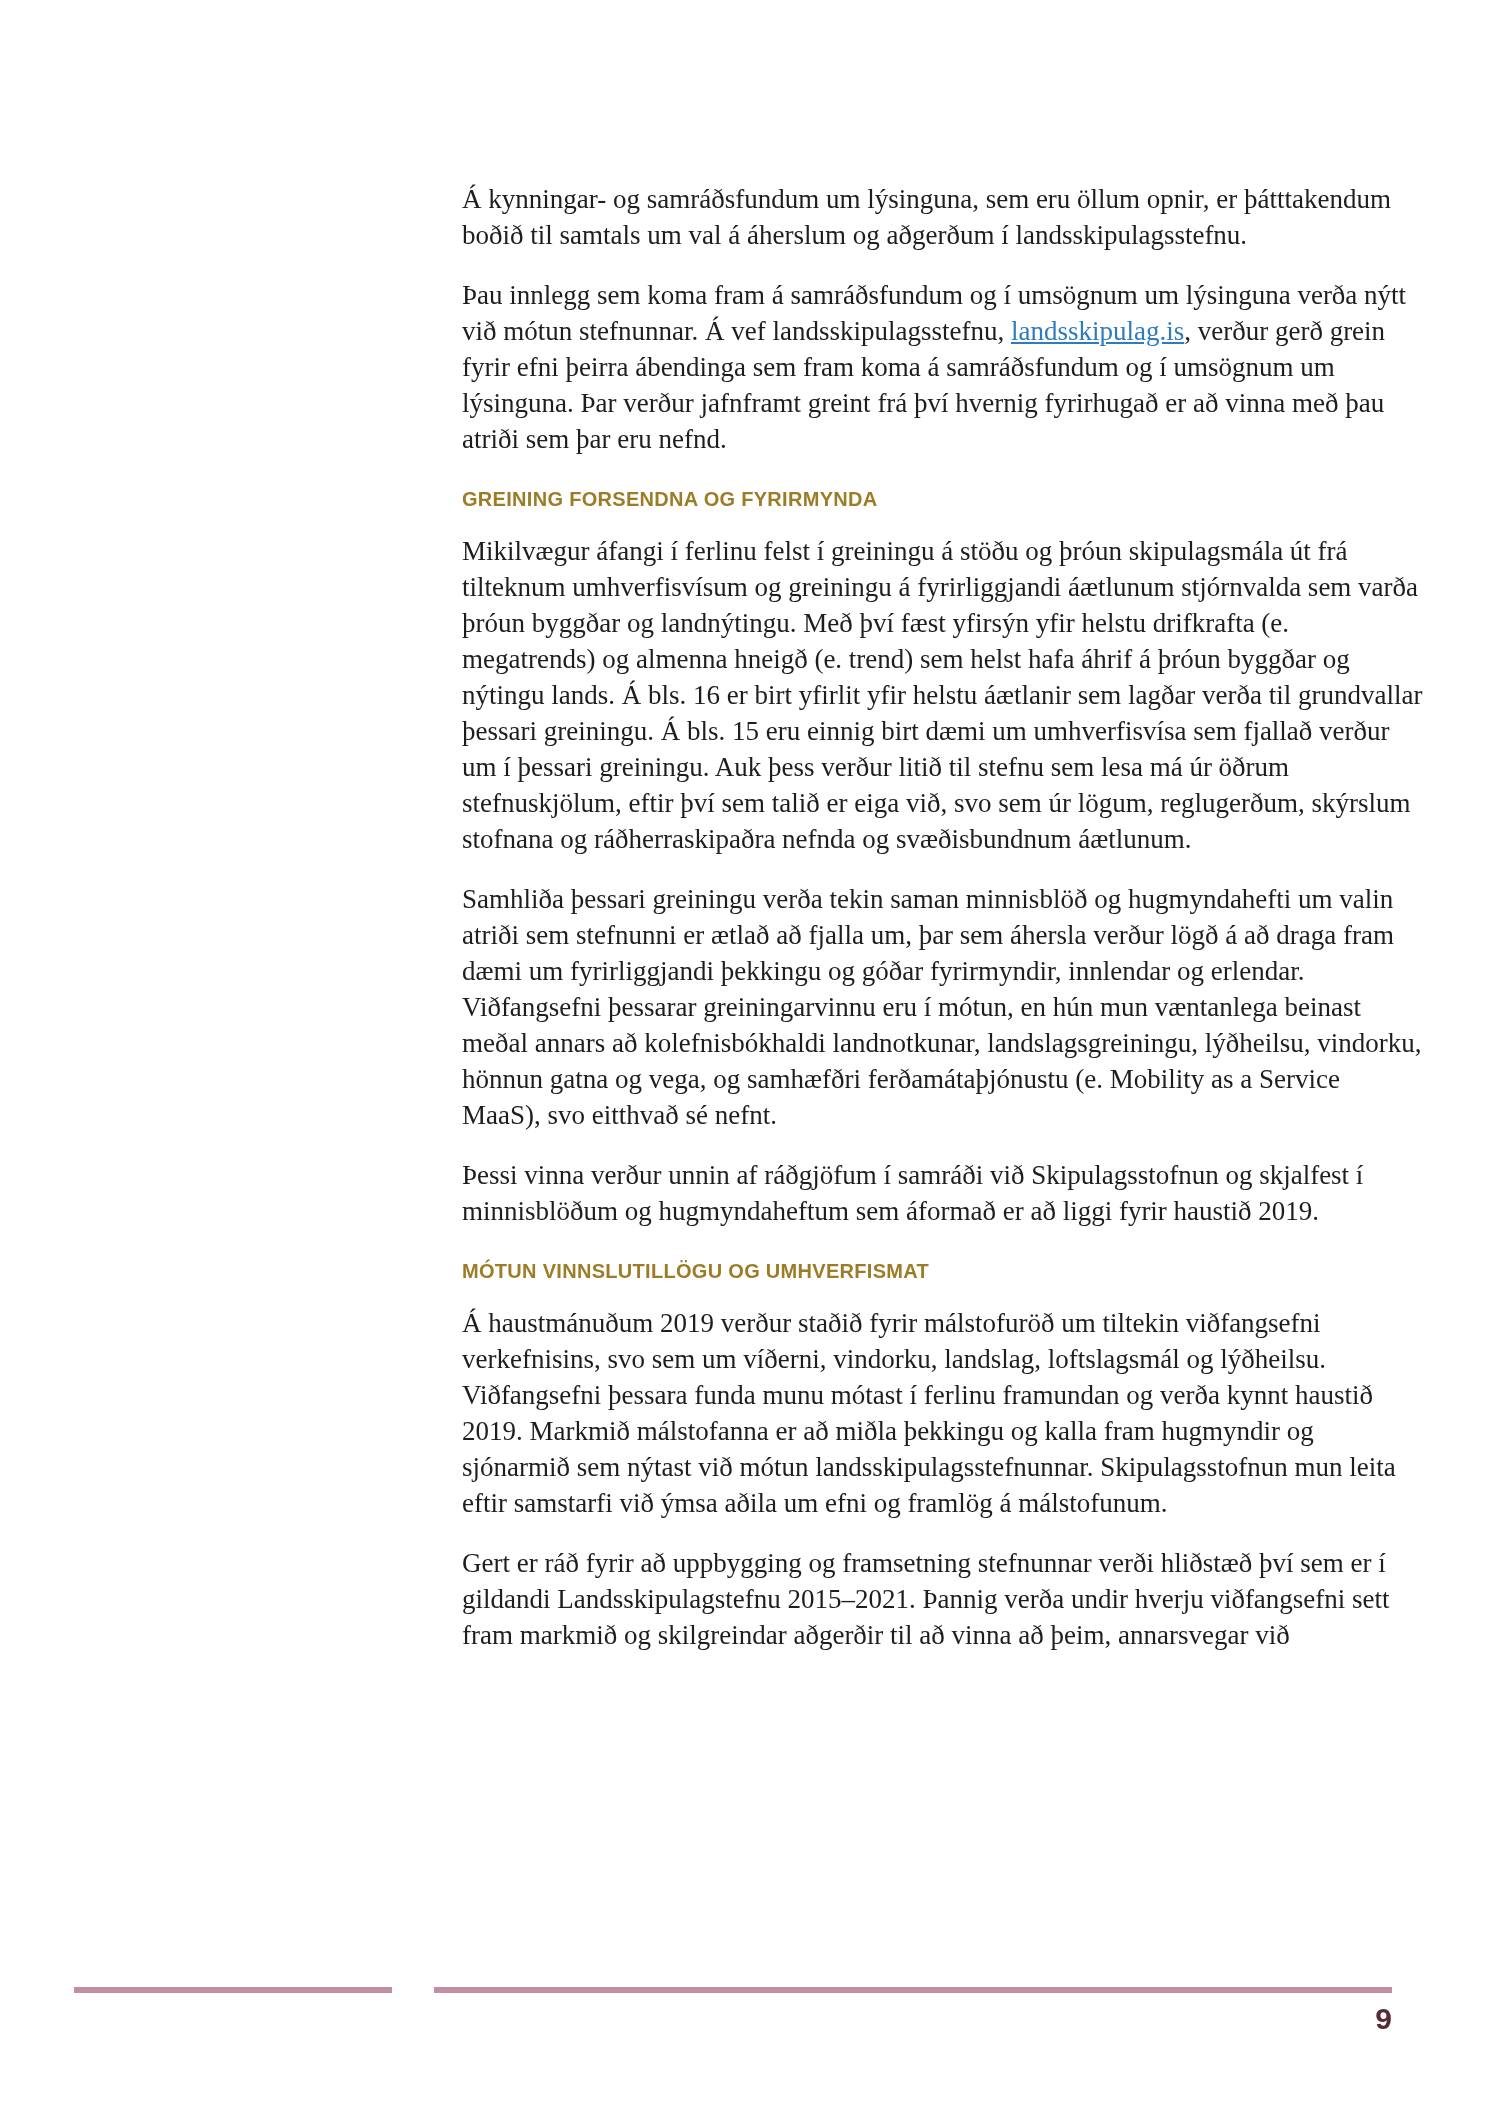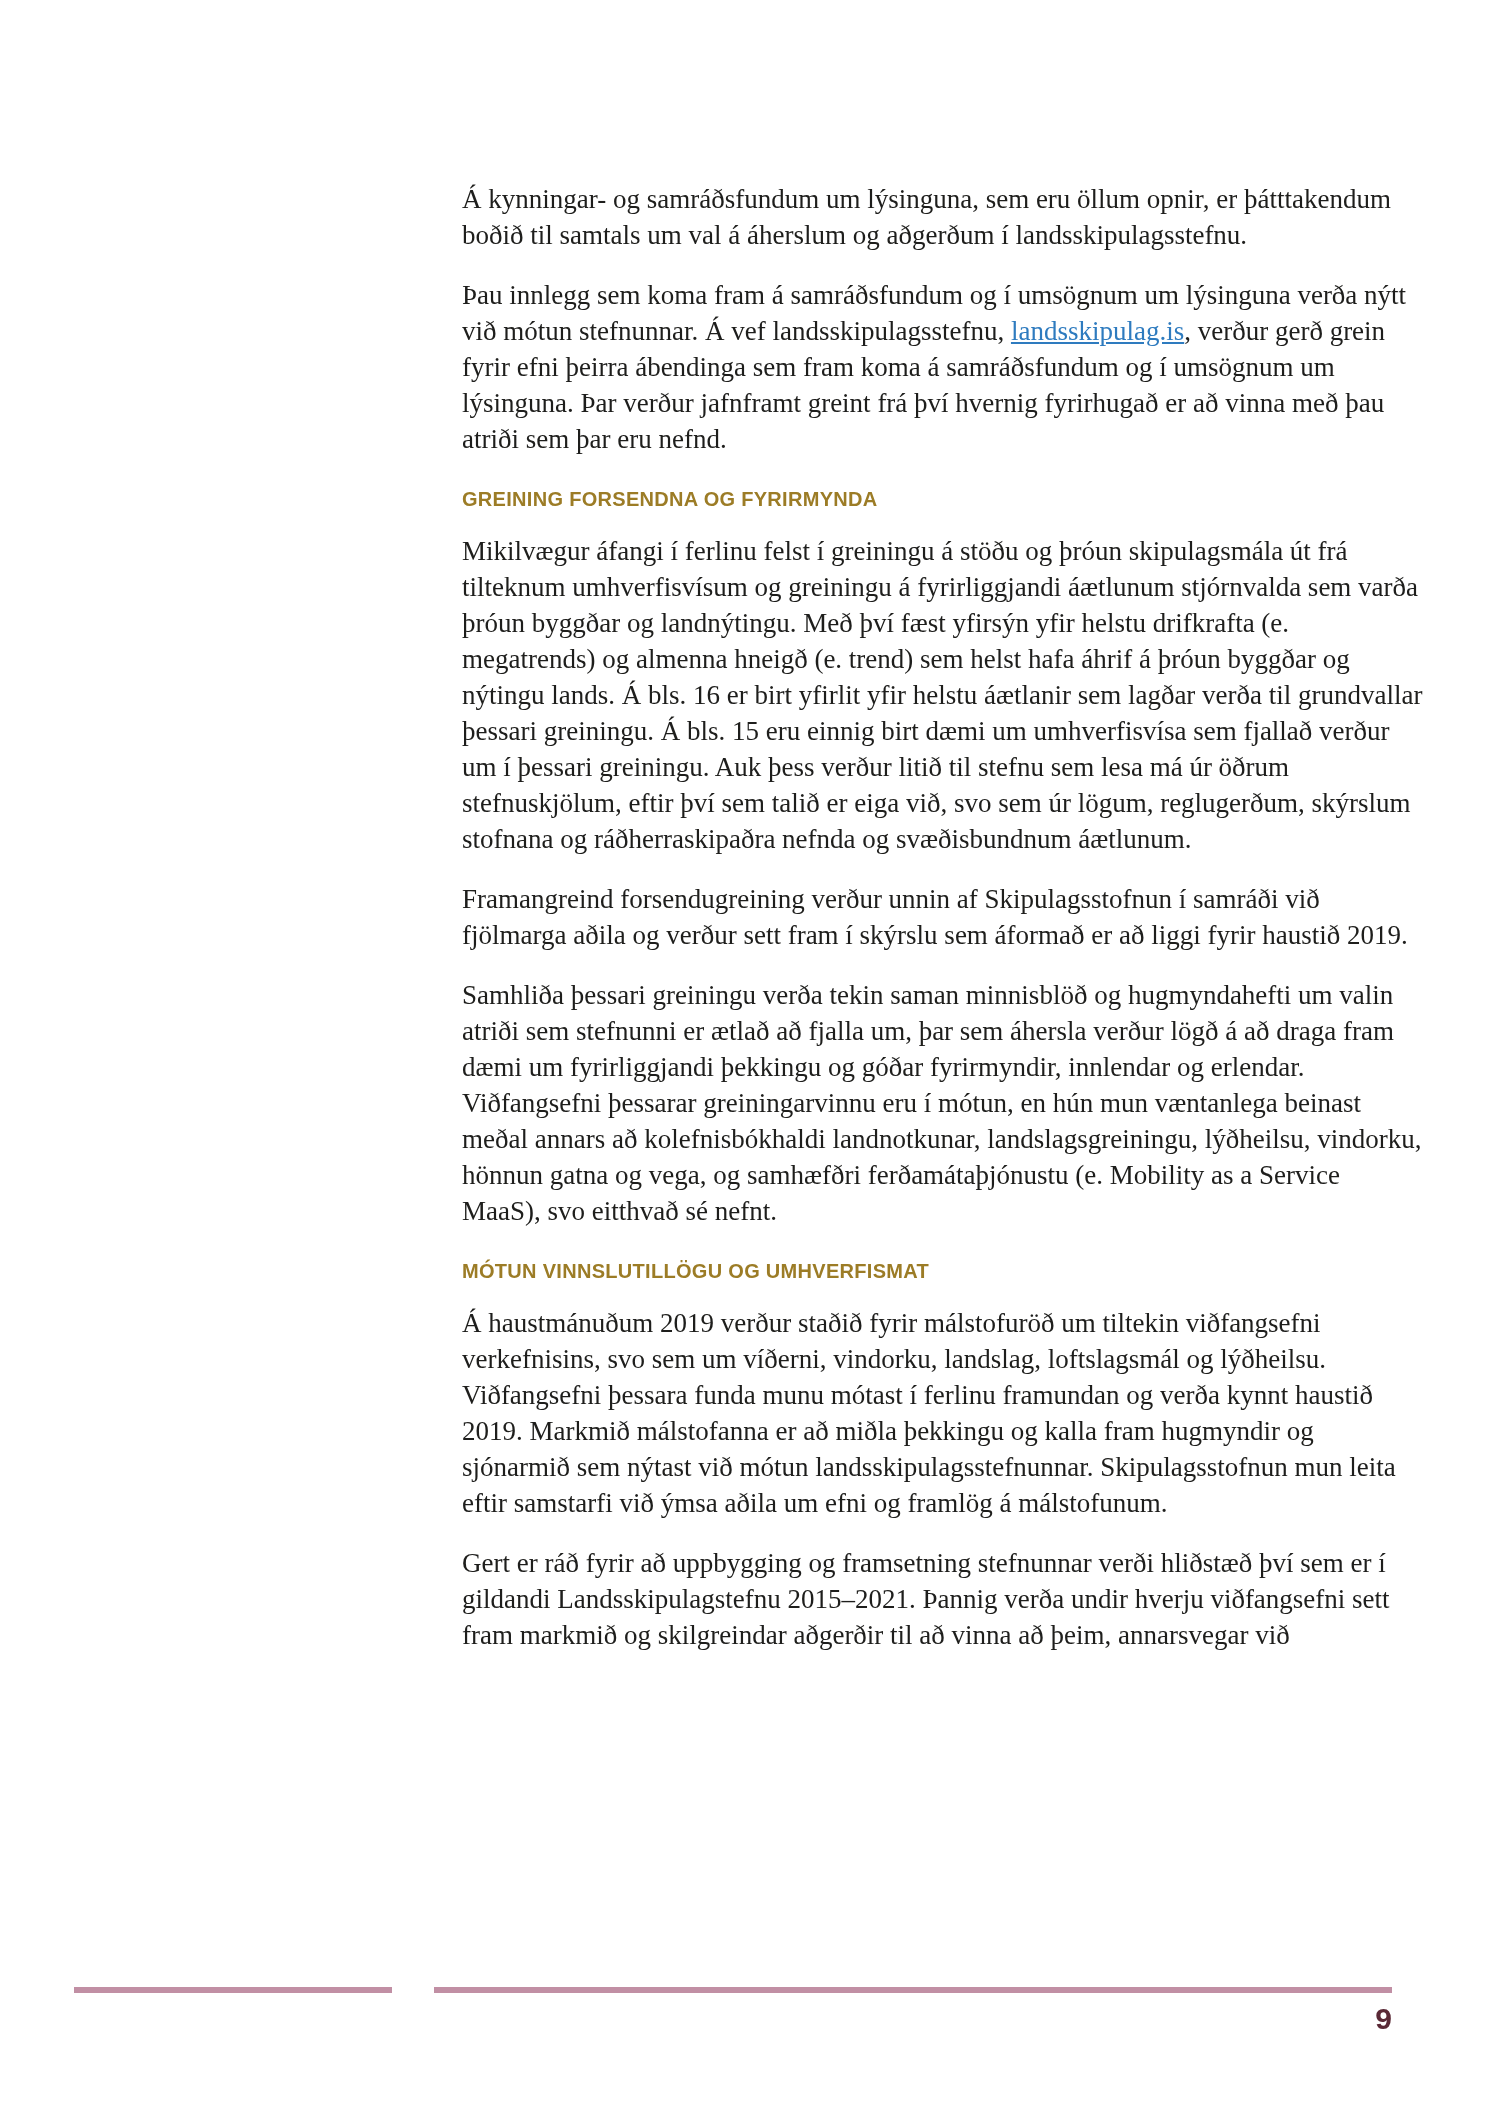--- a/index.html
+++ b/index.html
@@ -75,24 +75,24 @@
 <div class="content-column">
 
   <p class="body-text">Á kynningar- og samráðsfundum um lýsinguna, sem eru öllum opnir, er þátttakendum boðið til samtals um val á áherslum og aðgerðum í landsskipulagsstefnu.</p>
 
   <p class="body-text"><span>Þau innlegg sem koma fram á samráðsfundum og í umsögnum um lýsinguna verða nýtt við mótun stefnunnar. Á vef landsskipulagsstefnu, </span><a class="doc-link">landsskipulag.is</a><span>, verður gerð grein fyrir efni þeirra ábendinga sem fram koma á samráðsfundum og í umsögnum um lýsinguna. Þar verður jafnframt greint frá því hvernig fyrirhugað er að vinna með þau atriði sem þar eru nefnd.</span></p>
 
   <h2 class="section-heading">GREINING FORSENDNA OG FYRIRMYNDA</h2>
 
   <p class="body-text">Mikilvægur áfangi í ferlinu felst í greiningu á stöðu og þróun skipulagsmála út frá tilteknum umhverfisvísum og greiningu á fyrirliggjandi áætlunum stjórnvalda sem varða þróun byggðar og landnýtingu. Með því fæst yfirsýn yfir helstu drifkrafta (e. megatrends) og almenna hneigð (e. trend) sem helst hafa áhrif á þróun byggðar og nýtingu lands. Á bls. 16 er birt yfirlit yfir helstu áætlanir sem lagðar verða til grundvallar þessari greiningu. Á bls. 15 eru einnig birt dæmi um umhverfisvísa sem fjallað verður um í þessari greiningu. Auk þess verður litið til stefnu sem lesa má úr öðrum stefnuskjölum, eftir því sem talið er eiga við, svo sem úr lögum, reglugerðum, skýrslum stofnana og ráðherraskipaðra nefnda og svæðisbundnum áætlunum.</p>
 
-  <p class="body-text">Framangreind forsendugreining verður unnin af Skipulagsstofnun í samráði við fjölmarga aðila og verður sett fram í skýrslu sem áformað er að liggi fyrir haustið 2019.</p>
 
   <p class="body-text">Samhliða þessari greiningu verða tekin saman minnisblöð og hugmyndahefti um valin atriði sem stefnunni er ætlað að fjalla um, þar sem áhersla verður lögð á að draga fram dæmi um fyrirliggjandi þekkingu og góðar fyrirmyndir, innlendar og erlendar. Viðfangsefni þessarar greiningarvinnu eru í mótun, en hún mun væntanlega beinast meðal annars að kolefnisbókhaldi landnotkunar, landslagsgreiningu, lýðheilsu, vindorku, hönnun gatna og vega, og samhæfðri ferðamátaþjónustu (e. Mobility as a Service MaaS), svo eitthvað sé nefnt.</p>
 
+  <p class="body-text">Þessi vinna verður unnin af ráðgjöfum í samráði við Skipulagsstofnun og skjalfest í minnisblöðum og hugmyndaheftum sem áformað er að liggi fyrir haustið 2019.</p>
 
   <h2 class="section-heading">MÓTUN VINNSLUTILLÖGU OG UMHVERFISMAT</h2>
 
   <p class="body-text">Á haustmánuðum 2019 verður staðið fyrir málstofuröð um tiltekin viðfangsefni verkefnisins, svo sem um víðerni, vindorku, landslag, loftslagsmál og lýðheilsu. Viðfangsefni þessara funda munu mótast í ferlinu framundan og verða kynnt haustið 2019. Markmið málstofanna er að miðla þekkingu og kalla fram hugmyndir og sjónarmið sem nýtast við mótun landsskipulagsstefnunnar. Skipulagsstofnun mun leita eftir samstarfi við ýmsa aðila um efni og framlög á málstofunum.</p>
 
 
   <p class="body-text">Gert er ráð fyrir að uppbygging og framsetning stefnunnar verði hliðstæð því sem er í gildandi Landsskipulagstefnu 2015–2021. Þannig verða undir hverju viðfangsefni sett fram markmið og skilgreindar aðgerðir til að vinna að þeim, annarsvegar við</p>
 
 </div>
 

